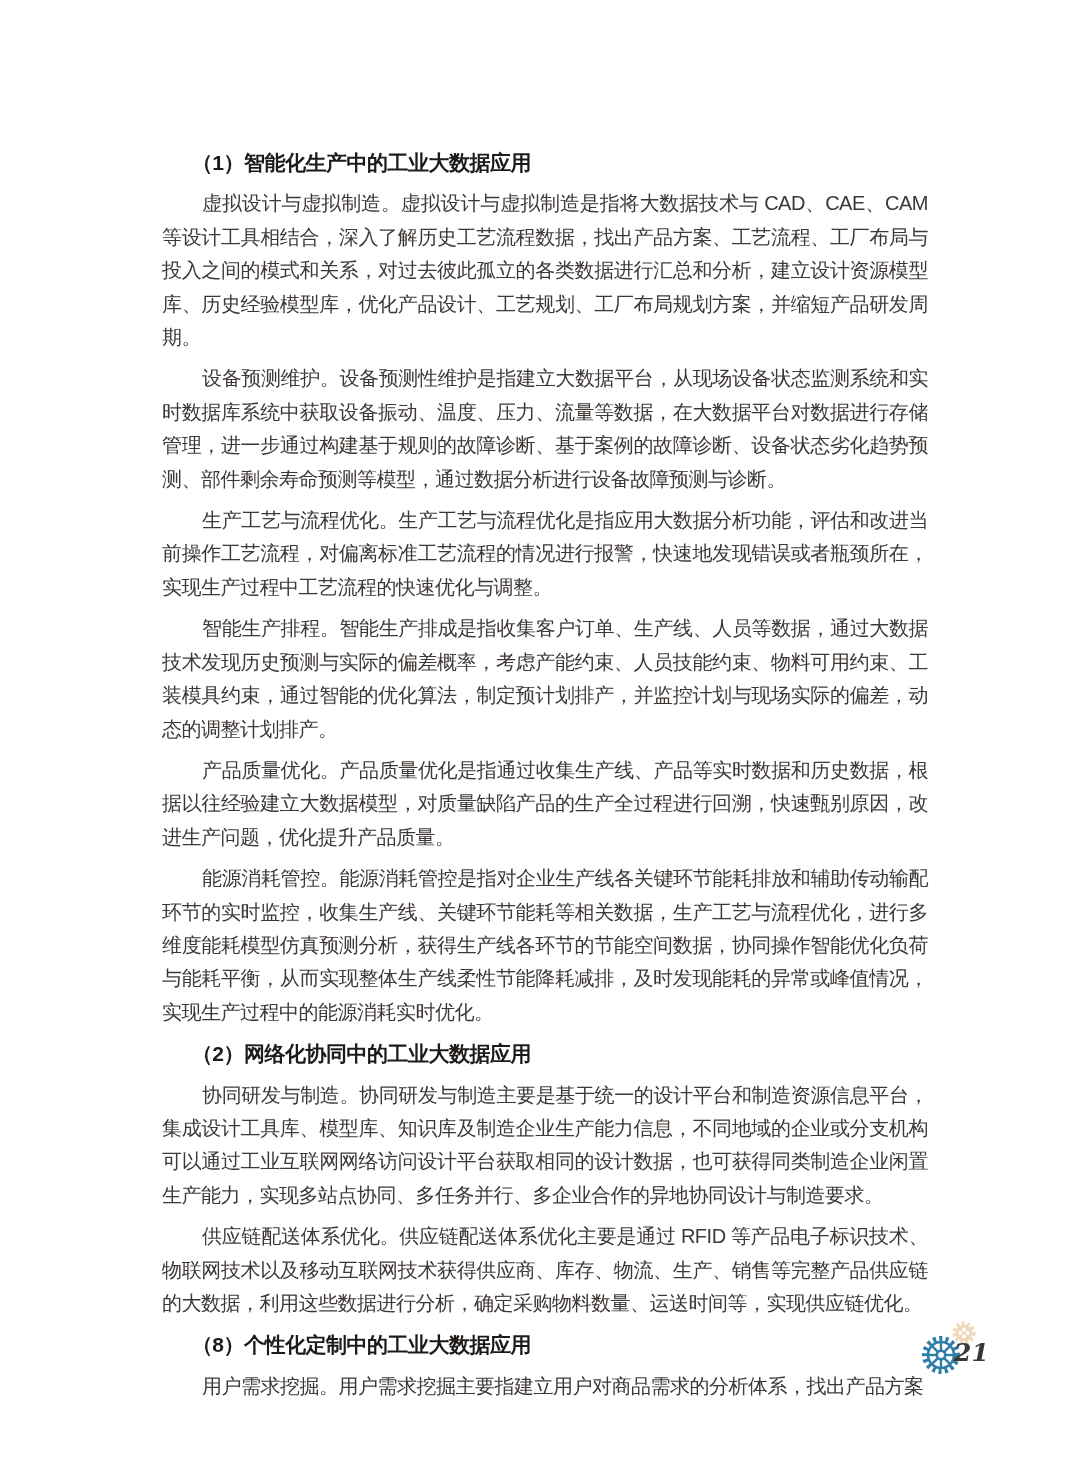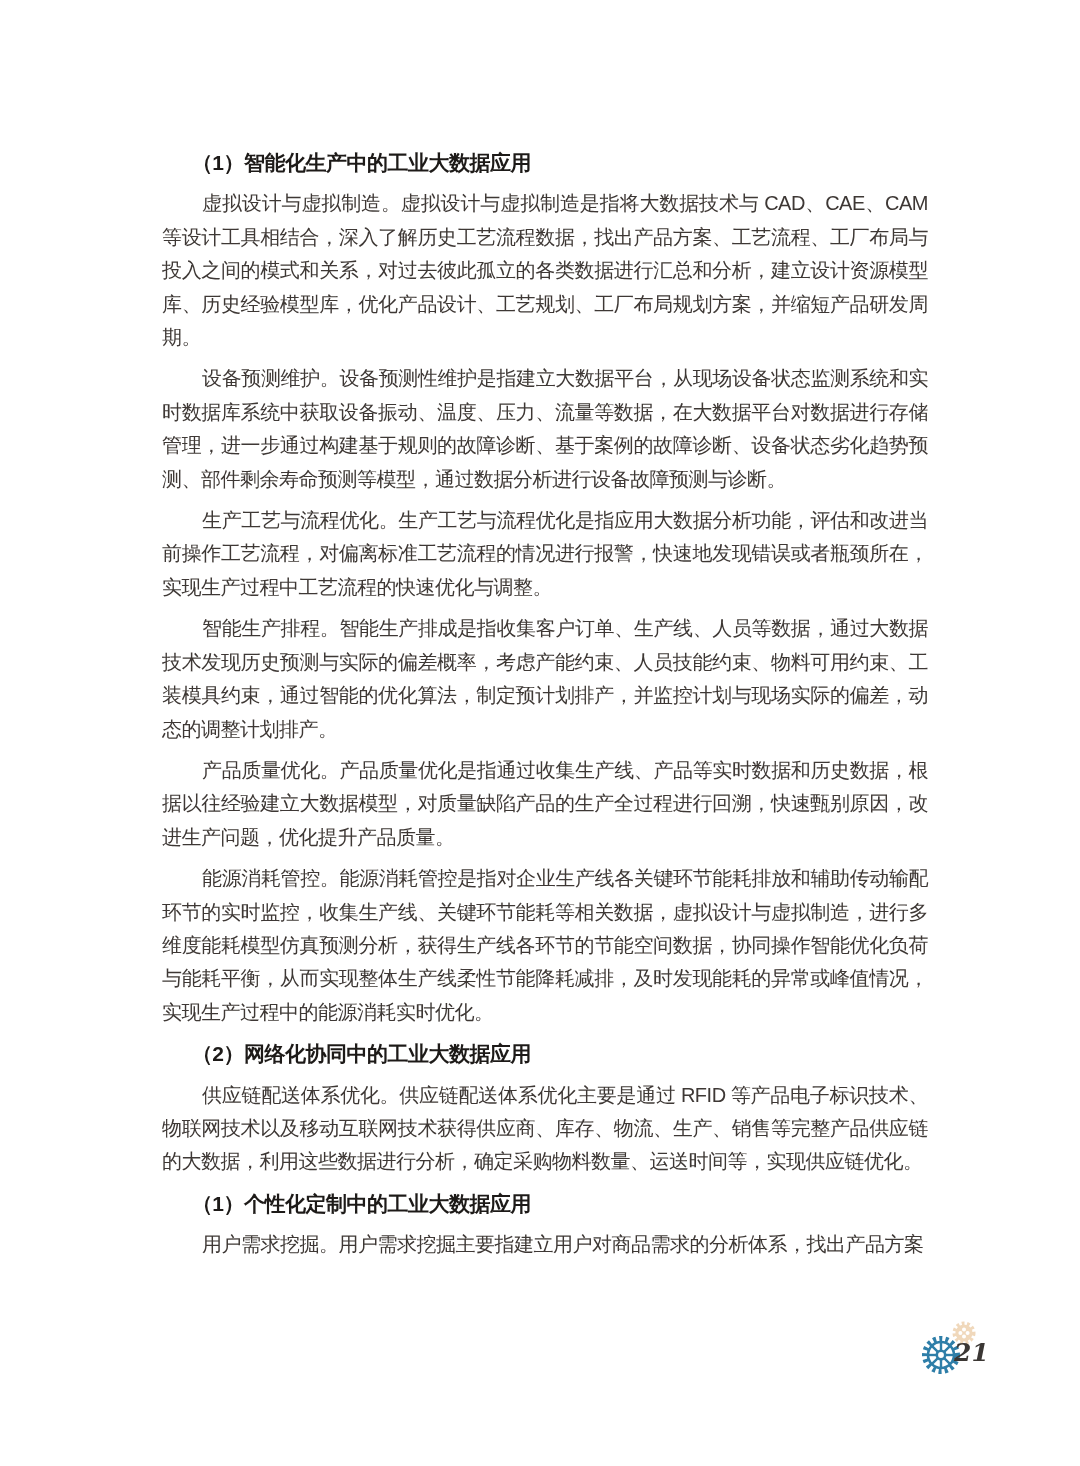--- a/index.html
+++ b/index.html
@@ -71,26 +71,27 @@
 <div class="page">
 
   <div class="content">
 
     <h3>（1）智能化生产中的工业大数据应用</h3>
     <p>虚拟设计与虚拟制造。虚拟设计与虚拟制造是指将大数据技术与 CAD、CAE、CAM 等设计工具相结合，深入了解历史工艺流程数据，找出产品方案、工艺流程、工厂布局与投入之间的模式和关系，对过去彼此孤立的各类数据进行汇总和分析，建立设计资源模型库、历史经验模型库，优化产品设计、工艺规划、工厂布局规划方案，并缩短产品研发周期。</p>
     <p>设备预测维护。设备预测性维护是指建立大数据平台，从现场设备状态监测系统和实时数据库系统中获取设备振动、温度、压力、流量等数据，在大数据平台对数据进行存储管理，进一步通过构建基于规则的故障诊断、基于案例的故障诊断、设备状态劣化趋势预测、部件剩余寿命预测等模型，通过数据分析进行设备故障预测与诊断。</p>
     <p>生产工艺与流程优化。生产工艺与流程优化是指应用大数据分析功能，评估和改进当前操作工艺流程，对偏离标准工艺流程的情况进行报警，快速地发现错误或者瓶颈所在，实现生产过程中工艺流程的快速优化与调整。</p>
     <p>智能生产排程。智能生产排成是指收集客户订单、生产线、人员等数据，通过大数据技术发现历史预测与实际的偏差概率，考虑产能约束、人员技能约束、物料可用约束、工装模具约束，通过智能的优化算法，制定预计划排产，并监控计划与现场实际的偏差，动态的调整计划排产。</p>
     <p>产品质量优化。产品质量优化是指通过收集生产线、产品等实时数据和历史数据，根据以往经验建立大数据模型，对质量缺陷产品的生产全过程进行回溯，快速甄别原因，改进生产问题，优化提升产品质量。</p>
-    <p>能源消耗管控。能源消耗管控是指对企业生产线各关键环节能耗排放和辅助传动输配环节的实时监控，收集生产线、关键环节能耗等相关数据，虚拟设计与虚拟制造，进行多维度能耗模型仿真预测分析，获得生产线各环节的节能空间数据，协同操作智能优化负荷与能耗平衡，从而实现整体生产线柔性节能降耗减排，及时发现能耗的异常或峰值情况，实现生产过程中的能源消耗实时优化。</p>
+    <p>能源消耗管控。能源消耗管控是指对企业生产线各关键环节能耗排放和辅助传动输配环节的实时监控，收集生产线、关键环节能耗等相关数据，生产工艺与流程优化，进行多维度能耗模型仿真预测分析，获得生产线各环节的节能空间数据，协同操作智能优化负荷与能耗平衡，从而实现整体生产线柔性节能降耗减排，及时发现能耗的异常或峰值情况，实现生产过程中的能源消耗实时优化。</p>
 
     <h3>（2）网络化协同中的工业大数据应用</h3>
+    <p>协同研发与制造。协同研发与制造主要是基于统一的设计平台和制造资源信息平台，集成设计工具库、模型库、知识库及制造企业生产能力信息，不同地域的企业或分支机构可以通过工业互联网网络访问设计平台获取相同的设计数据，也可获得同类制造企业闲置生产能力，实现多站点协同、多任务并行、多企业合作的异地协同设计与制造要求。</p>
     <p>供应链配送体系优化。供应链配送体系优化主要是通过 RFID 等产品电子标识技术、物联网技术以及移动互联网技术获得供应商、库存、物流、生产、销售等完整产品供应链的大数据，利用这些数据进行分析，确定采购物料数量、运送时间等，实现供应链优化。</p>
 
-    <h3>（1）个性化定制中的工业大数据应用</h3>
+    <h3>（8）个性化定制中的工业大数据应用</h3>
     <p>用户需求挖掘。用户需求挖掘主要指建立用户对商品需求的分析体系，找出产品方案</p>
 
   </div>
 
   <svg class="footer-art" viewBox="0 0 92 92" xmlns="http://www.w3.org/2000/svg">
 
     <g>
       <circle cx="59" cy="23" r="9" fill="none" stroke-width="5" stroke-dasharray="2.6 2.4" stroke="#f0d8bb"></circle>
       <circle cx="59" cy="23" r="8.6" fill="#f0d8bb"></circle>
       <circle cx="59" cy="19.4" r="2" fill="#ffffff"></circle>

